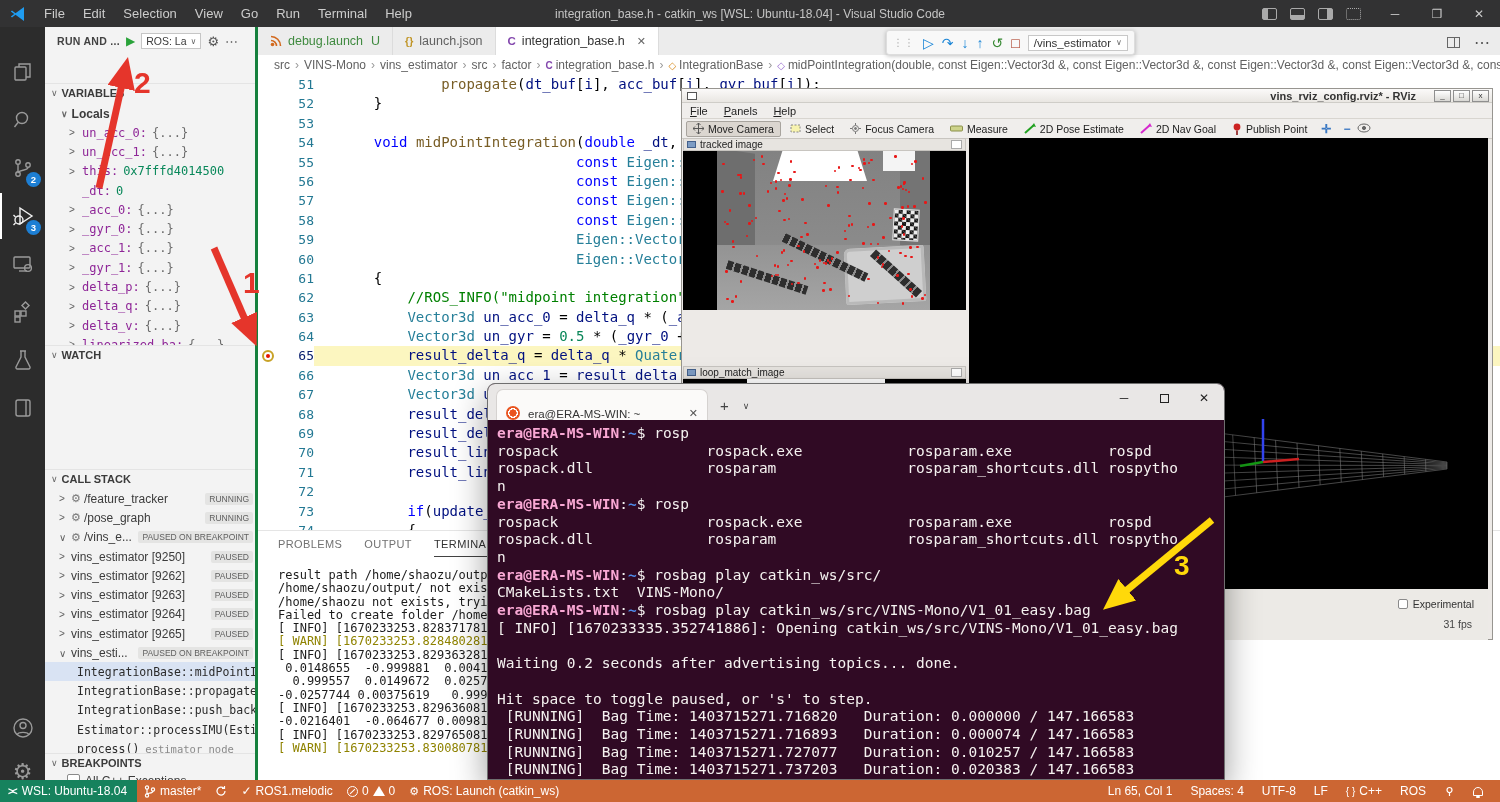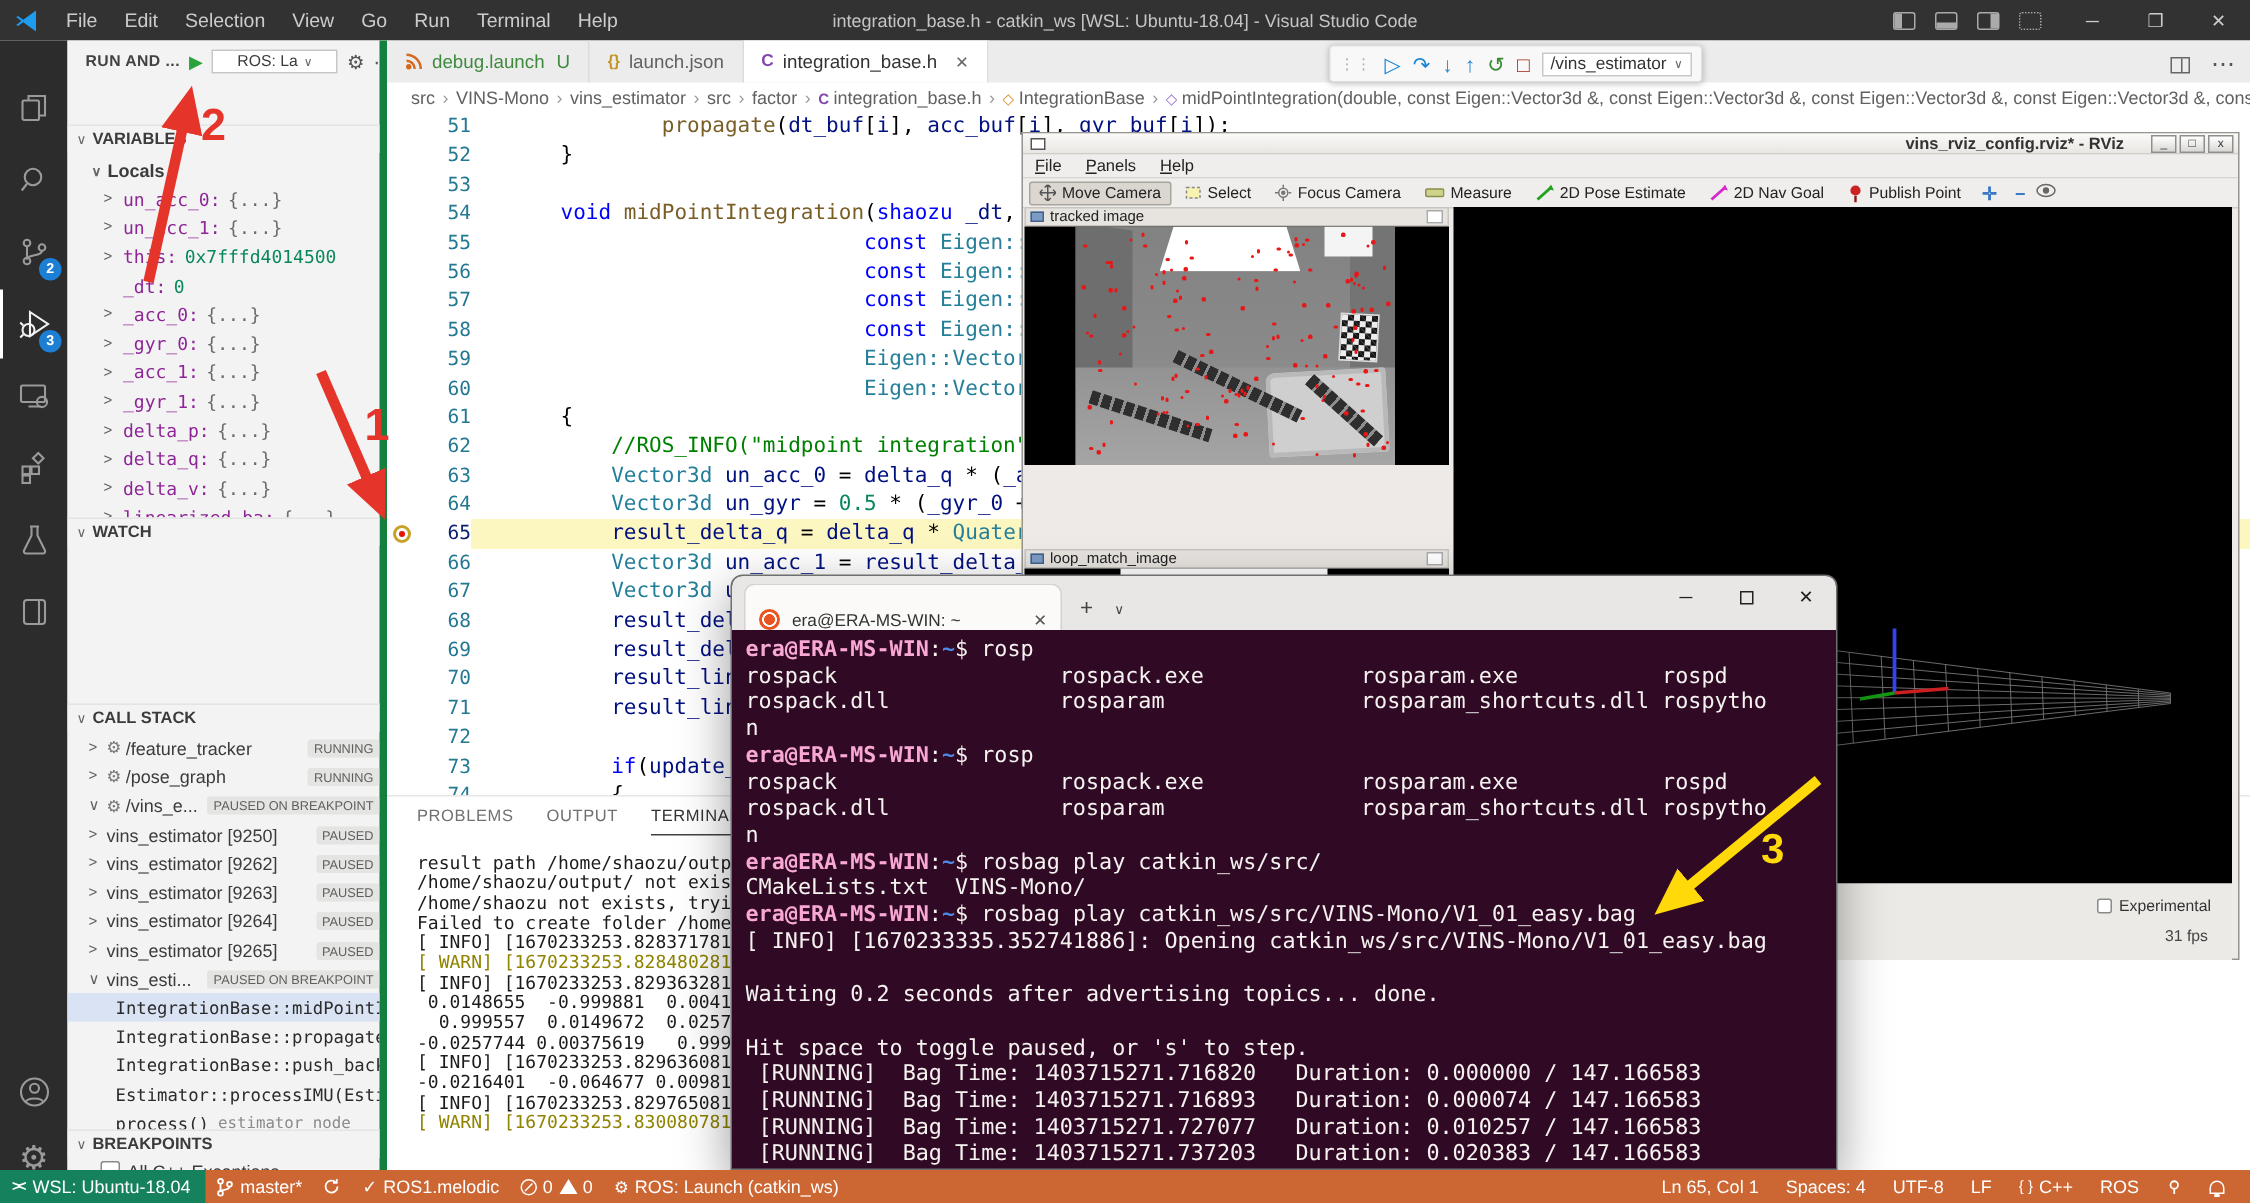--- a/index.html
+++ b/index.html
@@ -18,25 +18,25 @@
 .lo.g{border-style:dotted}
 .cap{width:42px;height:27px;display:flex;align-items:center;justify-content:center;font-size:12px;color:#ccc}
 
 #activitybar{position:absolute;left:0;top:27px;width:45px;height:753px;background:#2c2c2c;z-index:1}
 .ab{position:absolute;left:0;width:45px;height:46px;display:flex;align-items:center;justify-content:center}
 .ab svg{stroke:#9a9a9a;fill:none;stroke-width:1.4}
 .ab.active{border-left:2px solid #fff}
 .ab.active svg{stroke:#f2f2f2}
 .badge{position:absolute;right:4px;bottom:4px;background:#1d7fd4;color:#fff;border-radius:50%;width:15px;height:15px;font-size:9.5px;line-height:15px;text-align:center;font-weight:bold}
 
-#sidebar{position:absolute;left:45px;top:27px;width:213px;height:753px;background:#f3f3f3;border-right:5px solid #15803d;z-index:1;color:#3b3b3b;overflow:hidden}
+#sidebar{position:absolute;left:45px;top:27px;width:213px;height:753px;background:#f3f3f3;border-right:3px solid #15803d;z-index:1;color:#3b3b3b;overflow:hidden}
 #sb-header{position:absolute;left:0;top:0;width:213px;height:28px;display:flex;align-items:center;padding-left:12px;gap:6px}
 #sb-title{font-size:10.5px;font-weight:bold;letter-spacing:.3px;color:#424242;white-space:nowrap}
 #sb-play{color:#2aa33a;font-size:12px}
-#sb-config{display:flex;align-items:center;gap:4px;border:1px solid #c6c6c6;background:#fff;font-size:10.5px;padding:1px 16px;white-space:nowrap}
+#sb-config{display:flex;align-items:center;gap:4px;border:1px solid #c6c6c6;background:#fff;font-size:10.5px;padding:1px 4px;white-space:nowrap}
 .mini-ico{color:#555;font-size:13px}
 .sec{position:absolute;left:0;width:213px;height:19px;display:flex;align-items:center;gap:4px;font-weight:bold;font-size:11px;color:#3b3b3b;padding-left:6px;background:#f3f3f3;border-top:1px solid #e4e4e4}
 .sec .tw{font-size:9px;color:#666;font-weight:normal}
 #scope-row{position:absolute;left:0;top:77px;width:213px;height:19px;display:flex;align-items:center;gap:4px;padding-left:16px;font-weight:bold;font-size:12px}
 #vars{position:absolute;left:0;top:96px;width:213px;height:222px;overflow:hidden}
 .var-row{height:19.3px;display:flex;align-items:center;padding-left:24px;white-space:nowrap}
 .var-row .tw{width:13px;color:#616161;font-size:10px;flex:none}
 .var-name{color:#8e2597;font-family:"DejaVu Sans Mono",monospace;font-size:12px}
 .var-val{color:#6b6b6b;font-family:"DejaVu Sans Mono",monospace;font-size:12px;margin-left:5px}
 .var-val.green{color:#09885a}
@@ -477,21 +477,21 @@
       <span class="crumb-sep">›</span>
       <span><span class="crumb-ico" style="color: rgb(216, 143, 39);">◇</span><span>IntegrationBase</span></span>
       <span class="crumb-sep">›</span>
       <span><span class="crumb-ico" style="color: rgb(155, 111, 208);">◇</span><span>midPointIntegration(double, const Eigen::Vector3d &amp;, const Eigen::Vector3d &amp;, const Eigen::Vector3d &amp;, const Eigen::Vector3d &amp;, const Eigen::V</span></span>
     </div>
 
   <div id="code">
       <div class="cl"><span class="gut"></span><span class="lnum">51</span><span class="ctext"><span class="tk-p">            </span><span class="tk-f">propagate</span><span class="tk-p">(</span><span class="tk-v">dt_buf</span><span class="tk-p">[</span><span class="tk-v">i</span><span class="tk-p">], </span><span class="tk-v">acc_buf</span><span class="tk-p">[</span><span class="tk-v">i</span><span class="tk-p">], </span><span class="tk-v">gyr_buf</span><span class="tk-p">[</span><span class="tk-v">i</span><span class="tk-p">]);</span></span></div>
       <div class="cl"><span class="gut"></span><span class="lnum">52</span><span class="ctext"><span class="tk-p">    }</span></span></div>
       <div class="cl"><span class="gut"></span><span class="lnum">53</span><span class="ctext"></span></div>
-      <div class="cl"><span class="gut"></span><span class="lnum">54</span><span class="ctext"><span class="tk-p">    </span><span class="tk-k">void</span><span class="tk-p"> </span><span class="tk-f">midPointIntegration</span><span class="tk-p">(</span><span class="tk-k">shaozu</span><span class="tk-p"> </span><span class="tk-v">_dt</span><span class="tk-p">, </span></span></div>
+      <div class="cl"><span class="gut"></span><span class="lnum">54</span><span class="ctext"><span class="tk-p">    </span><span class="tk-k">void</span><span class="tk-p"> </span><span class="tk-f">midPointIntegration</span><span class="tk-p">(</span><span class="tk-k">double</span><span class="tk-p"> </span><span class="tk-v">_dt</span><span class="tk-p">, </span></span></div>
       <div class="cl"><span class="gut"></span><span class="lnum">55</span><span class="ctext"><span class="tk-p">                            </span><span class="tk-k">const</span><span class="tk-p"> </span><span class="tk-t">Eigen::Vector3d</span><span class="tk-p"> &amp;</span><span class="tk-v">_acc_0</span><span class="tk-p">, </span><span class="tk-k">const</span><span class="tk-p"> </span><span class="tk-t">Eigen::Vector3d</span><span class="tk-p"> &amp;</span><span class="tk-v">_gyr_0</span><span class="tk-p">,</span></span></div>
       <div class="cl"><span class="gut"></span><span class="lnum">56</span><span class="ctext"><span class="tk-p">                            </span><span class="tk-k">const</span><span class="tk-p"> </span><span class="tk-t">Eigen::Vector3d</span><span class="tk-p"> &amp;</span><span class="tk-v">_acc_1</span><span class="tk-p">, </span><span class="tk-k">const</span><span class="tk-p"> </span><span class="tk-t">Eigen::Vector3d</span><span class="tk-p"> &amp;</span><span class="tk-v">_gyr_1</span><span class="tk-p">,</span></span></div>
       <div class="cl"><span class="gut"></span><span class="lnum">57</span><span class="ctext"><span class="tk-p">                            </span><span class="tk-k">const</span><span class="tk-p"> </span><span class="tk-t">Eigen::Vector3d</span><span class="tk-p"> &amp;</span><span class="tk-v">delta_p</span><span class="tk-p">, </span><span class="tk-k">const</span><span class="tk-p"> </span><span class="tk-t">Eigen::Quaterniond</span><span class="tk-p"> &amp;</span><span class="tk-v">delta_q</span><span class="tk-p">,</span></span></div>
       <div class="cl"><span class="gut"></span><span class="lnum">58</span><span class="ctext"><span class="tk-p">                            </span><span class="tk-k">const</span><span class="tk-p"> </span><span class="tk-t">Eigen::Vector3d</span><span class="tk-p"> &amp;</span><span class="tk-v">linearized_ba</span><span class="tk-p">, </span><span class="tk-k">const</span><span class="tk-p"> </span><span class="tk-t">Eigen::Vector3d</span><span class="tk-p"> &amp;</span><span class="tk-v">linearized_bg</span><span class="tk-p">,</span></span></div>
       <div class="cl"><span class="gut"></span><span class="lnum">59</span><span class="ctext"><span class="tk-p">                            </span><span class="tk-t">Eigen::Vector3d</span><span class="tk-p"> &amp;</span><span class="tk-v">result_delta_p</span><span class="tk-p">, </span><span class="tk-t">Eigen::Quaterniond</span><span class="tk-p"> &amp;</span><span class="tk-v">result_delta_q</span><span class="tk-p">,</span></span></div>
       <div class="cl"><span class="gut"></span><span class="lnum">60</span><span class="ctext"><span class="tk-p">                            </span><span class="tk-t">Eigen::Vector3d</span><span class="tk-p"> &amp;</span><span class="tk-v">result_delta_v</span><span class="tk-p">,</span></span></div>
       <div class="cl"><span class="gut"></span><span class="lnum">61</span><span class="ctext"><span class="tk-p">    {</span></span></div>
       <div class="cl"><span class="gut"></span><span class="lnum">62</span><span class="ctext"><span class="tk-p">        </span><span class="tk-c">//ROS_INFO("midpoint integration");</span></span></div>
       <div class="cl"><span class="gut"></span><span class="lnum">63</span><span class="ctext"><span class="tk-p">        </span><span class="tk-t">Vector3d</span><span class="tk-p"> </span><span class="tk-v">un_acc_0</span><span class="tk-p"> = </span><span class="tk-v">delta_q</span><span class="tk-p"> * (</span><span class="tk-v">_acc_0</span><span class="tk-p"> - </span><span class="tk-v">linearized_ba</span><span class="tk-p">);</span></span></div>
       <div class="cl"><span class="gut"></span><span class="lnum">64</span><span class="ctext"><span class="tk-p">        </span><span class="tk-t">Vector3d</span><span class="tk-p"> </span><span class="tk-v">un_gyr</span><span class="tk-p"> = </span><span class="tk-n">0.5</span><span class="tk-p"> * (</span><span class="tk-v">_gyr_0</span><span class="tk-p"> + </span><span class="tk-v">_gyr_1</span><span class="tk-p">) - </span><span class="tk-v">linearized_bg</span><span class="tk-p">;</span></span></div>

